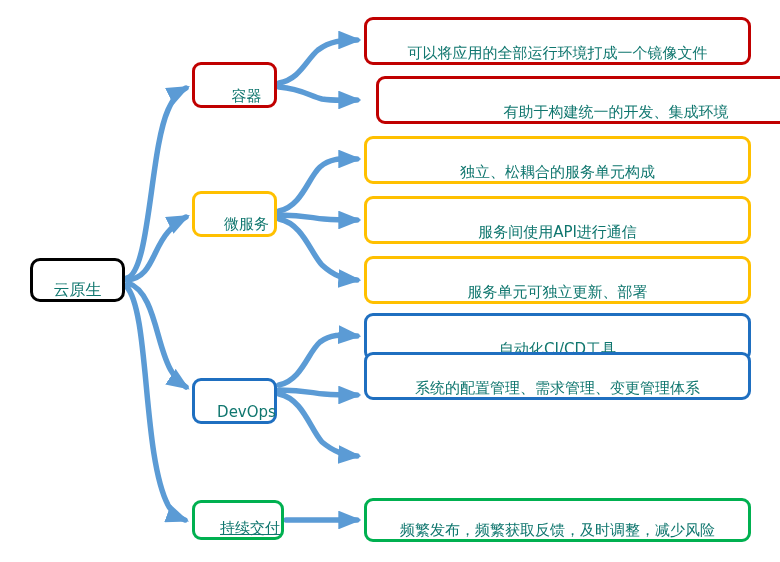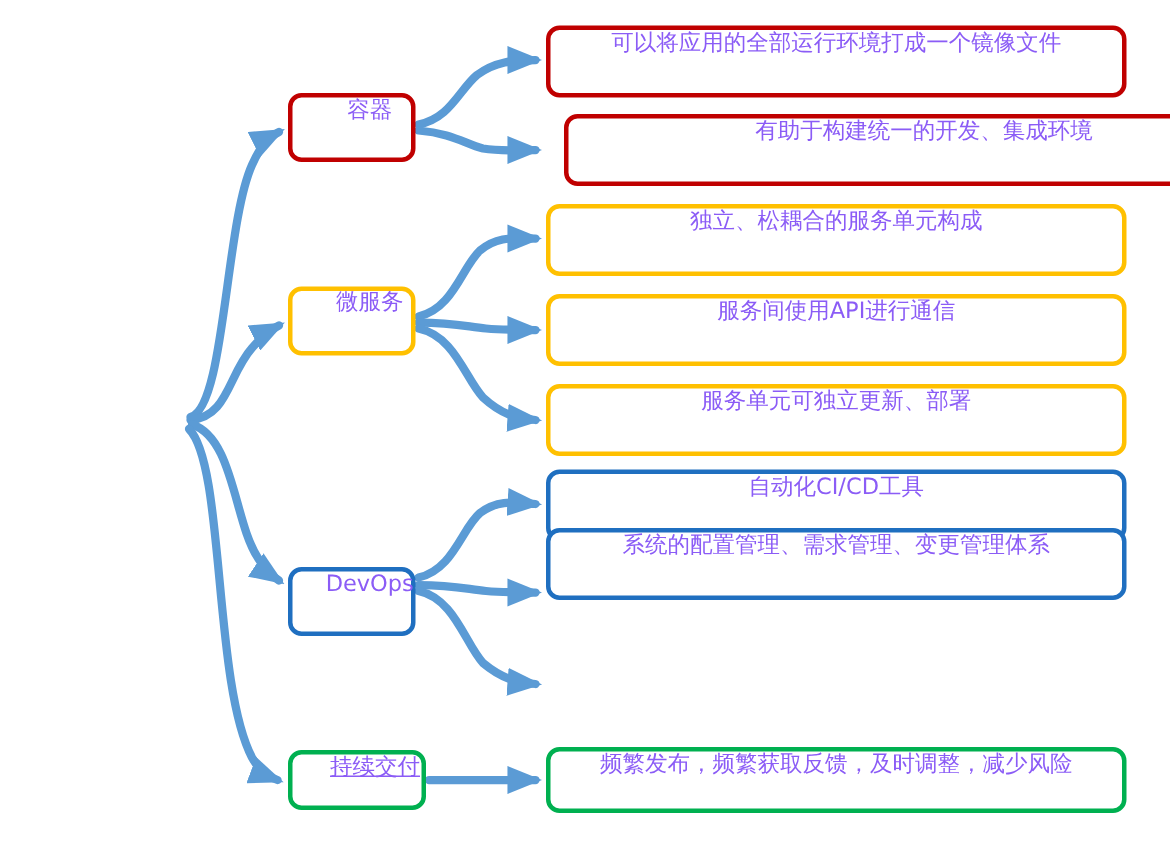--- a/index.html
+++ b/index.html
@@ -23,27 +23,27 @@
     left: 0;
     top: 0;
     width: 780px;
     height: 562px;
     pointer-events: none;
   }
   .node {
     position: absolute;
     box-sizing: border-box;
     display: flex;
-    align-items: flex-start;
+    align-items: flex-end;
     justify-content: center;
     background: #ffffff;
     border-style: solid;
     text-align: center;
     line-height: 1.15;
-    color: #8b5cf6;
+    color: #0f766e;
   }
   .node-label {
     display: block;
     white-space: nowrap;
   }
   
   .root {
     border-color: #000000;
     border-width: 3px;
     border-radius: 10px;
@@ -97,20 +97,23 @@
       <path d="M279,219 C303,224 310,252 322,265 C334,276 344,279 357,280"></path>
 
       <path d="M279,385 C302,380 308,352 320,342 C332,333 343,335 357,336"></path>
       <path d="M279,390 C304,390 312,393 324,394 C336,395 345,395 357,395"></path>
       <path d="M279,394 C303,399 310,429 322,442 C334,452 344,455 357,456"></path>
 
       <path d="M286,520 C310,520 330,520 357,520"></path>
     </g>
   </svg>
 
+  <div class="node root" style="left:30px; top:258px; width:95px; height:44px;">
+    <span class="node-label">云原生</span>
+  </div>
 
   <div class="node branch red" style="left:192px; top:62px; width:85px; height:46px;">
     <span class="node-label">容器</span>
   </div>
   <div class="node leaf red" style="left:364px; top:17px; width:387px; height:48px;">
     <span class="node-label">可以将应用的全部运行环境打成一个镜像文件</span>
   </div>
   <div class="node leaf red" style="left:376px; top:76px; width:455px; height:48px;padding-left:25px;">
     <span class="node-label">有助于构建统一的开发、集成环境</span>
   </div>

